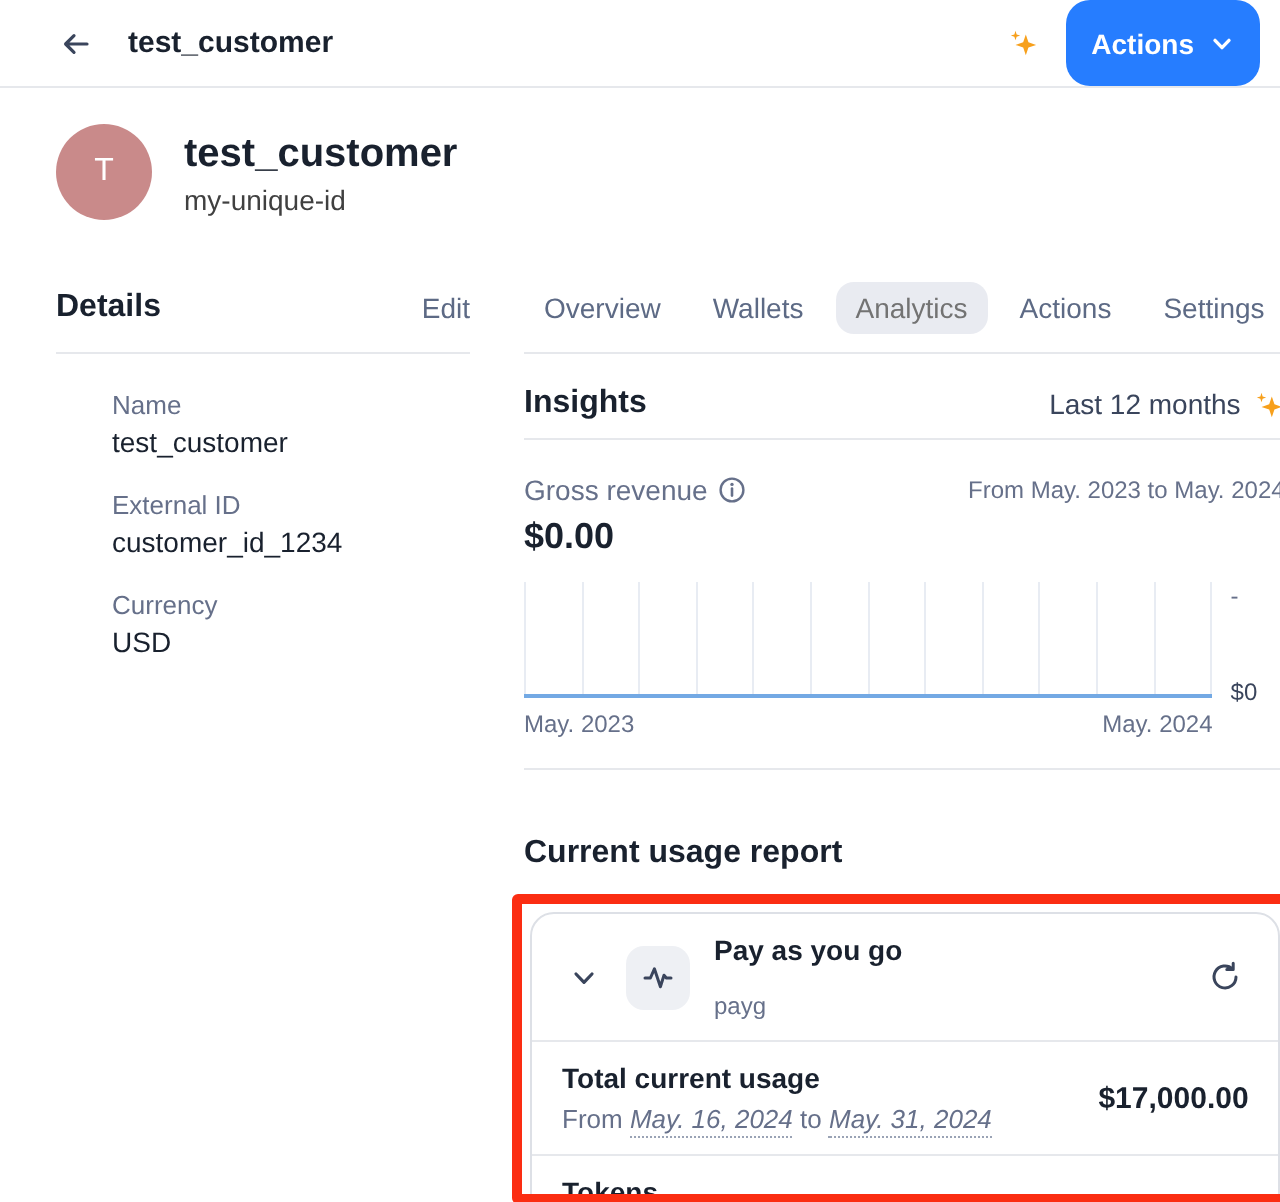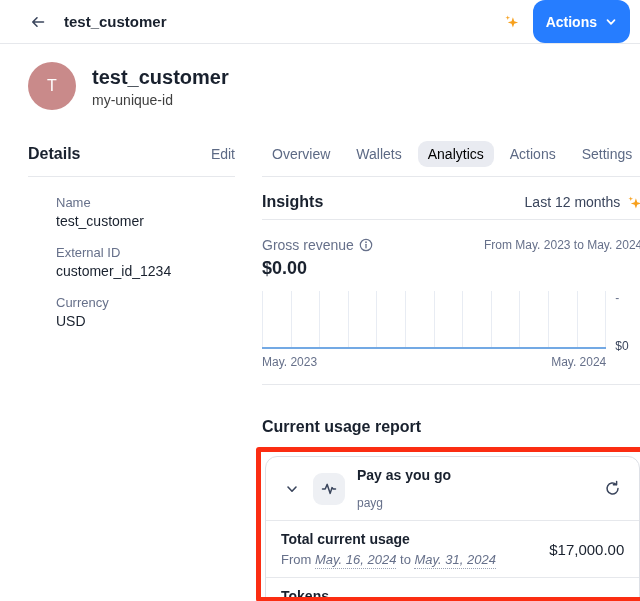--- a/index.html
+++ b/index.html
@@ -34,21 +34,21 @@
   .edit-link { font-size:14px; color:#5d6a85; cursor:pointer; }
   .divider { border-top:1px solid #e6e8ec; margin-top:8px; }
   .fields { margin-top:18px; }
   .field { margin-bottom:15px;margin-left:28px; }
   .field-label { font-size:13px; color:#66708a; line-height:16px; }
   .field-value { font-size:14px; color:#19212e; line-height:17px; margin-top:2px; }
 
   
   .tabs { display:flex; align-items:center; gap:6px; height:28px; }
   .tab { font-size:14px; color:#5d6a85; padding:5px 10px; border-radius:9px; cursor:pointer; white-space:nowrap; }
-  .tab.active { background:#e9ebf1; color:#000000; }
+  .tab.active { background:#e9ebf1; color:#737373; }
 
   
   .insights-head { display:flex; align-items:center; justify-content:space-between; margin-top:16px; }
   .period-select { display:flex; align-items:center; gap:7px; font-size:14px; color:#3a455c; cursor:pointer; }
   .metric-row { display:flex; align-items:flex-start; justify-content:space-between; margin-top:17px; }
   .metric-label { display:flex; align-items:center; gap:5px; font-size:14px; color:#66708a; }
   .range-label { font-size:12px; color:#66708a; padding-top:1px; }
   .metric-value { font-size:18px; font-weight:bold; margin-top:5px; }
 
   
@@ -76,21 +76,21 @@
     cursor:pointer; margin-right:10px; }
   .plan-icon { width:32px; height:32px; border-radius:9px; background:#eef0f4;
     display:flex; align-items:center; justify-content:center; margin-right:12px; }
   .plan-name { font-size:14px; font-weight:bold; line-height:17px; }
   .plan-code { font-size:12px; color:#66708a; margin-top:12px; }
   .row-spacer { flex:1; }
   .refresh-btn { width:24px; height:24px; display:flex; align-items:center; justify-content:center; cursor:pointer; }
   .usage-label { font-size:14px; font-weight:bold; line-height:17px; }
   .usage-period { font-size:13px; color:#66708a; margin-top:4px; }
   .usage-period .dotted { border-bottom:1px dotted #9aa3b5; padding-bottom:1px;font-style:italic; }
-  .usage-amount { font-size:15px; font-weight:normal; }
+  .usage-amount { font-size:15px; font-weight:bold; }
   .tokens-name { font-size:14px; font-weight:bold; line-height:17px; }
   .tokens-code { font-size:12px; color:#66708a; margin-top:3px; }
 </style>
 </head>
 <body>
 
 <div class="topbar">
   <div class="back-btn">
     <svg width="16" height="16" viewBox="0 0 16 16">
       <path d="M13.5 8 H3 M7 3.8 L2.8 8 L7 12.2" fill="none" stroke="#3a455c" stroke-width="1.6" stroke-linecap="round" stroke-linejoin="round"></path>

